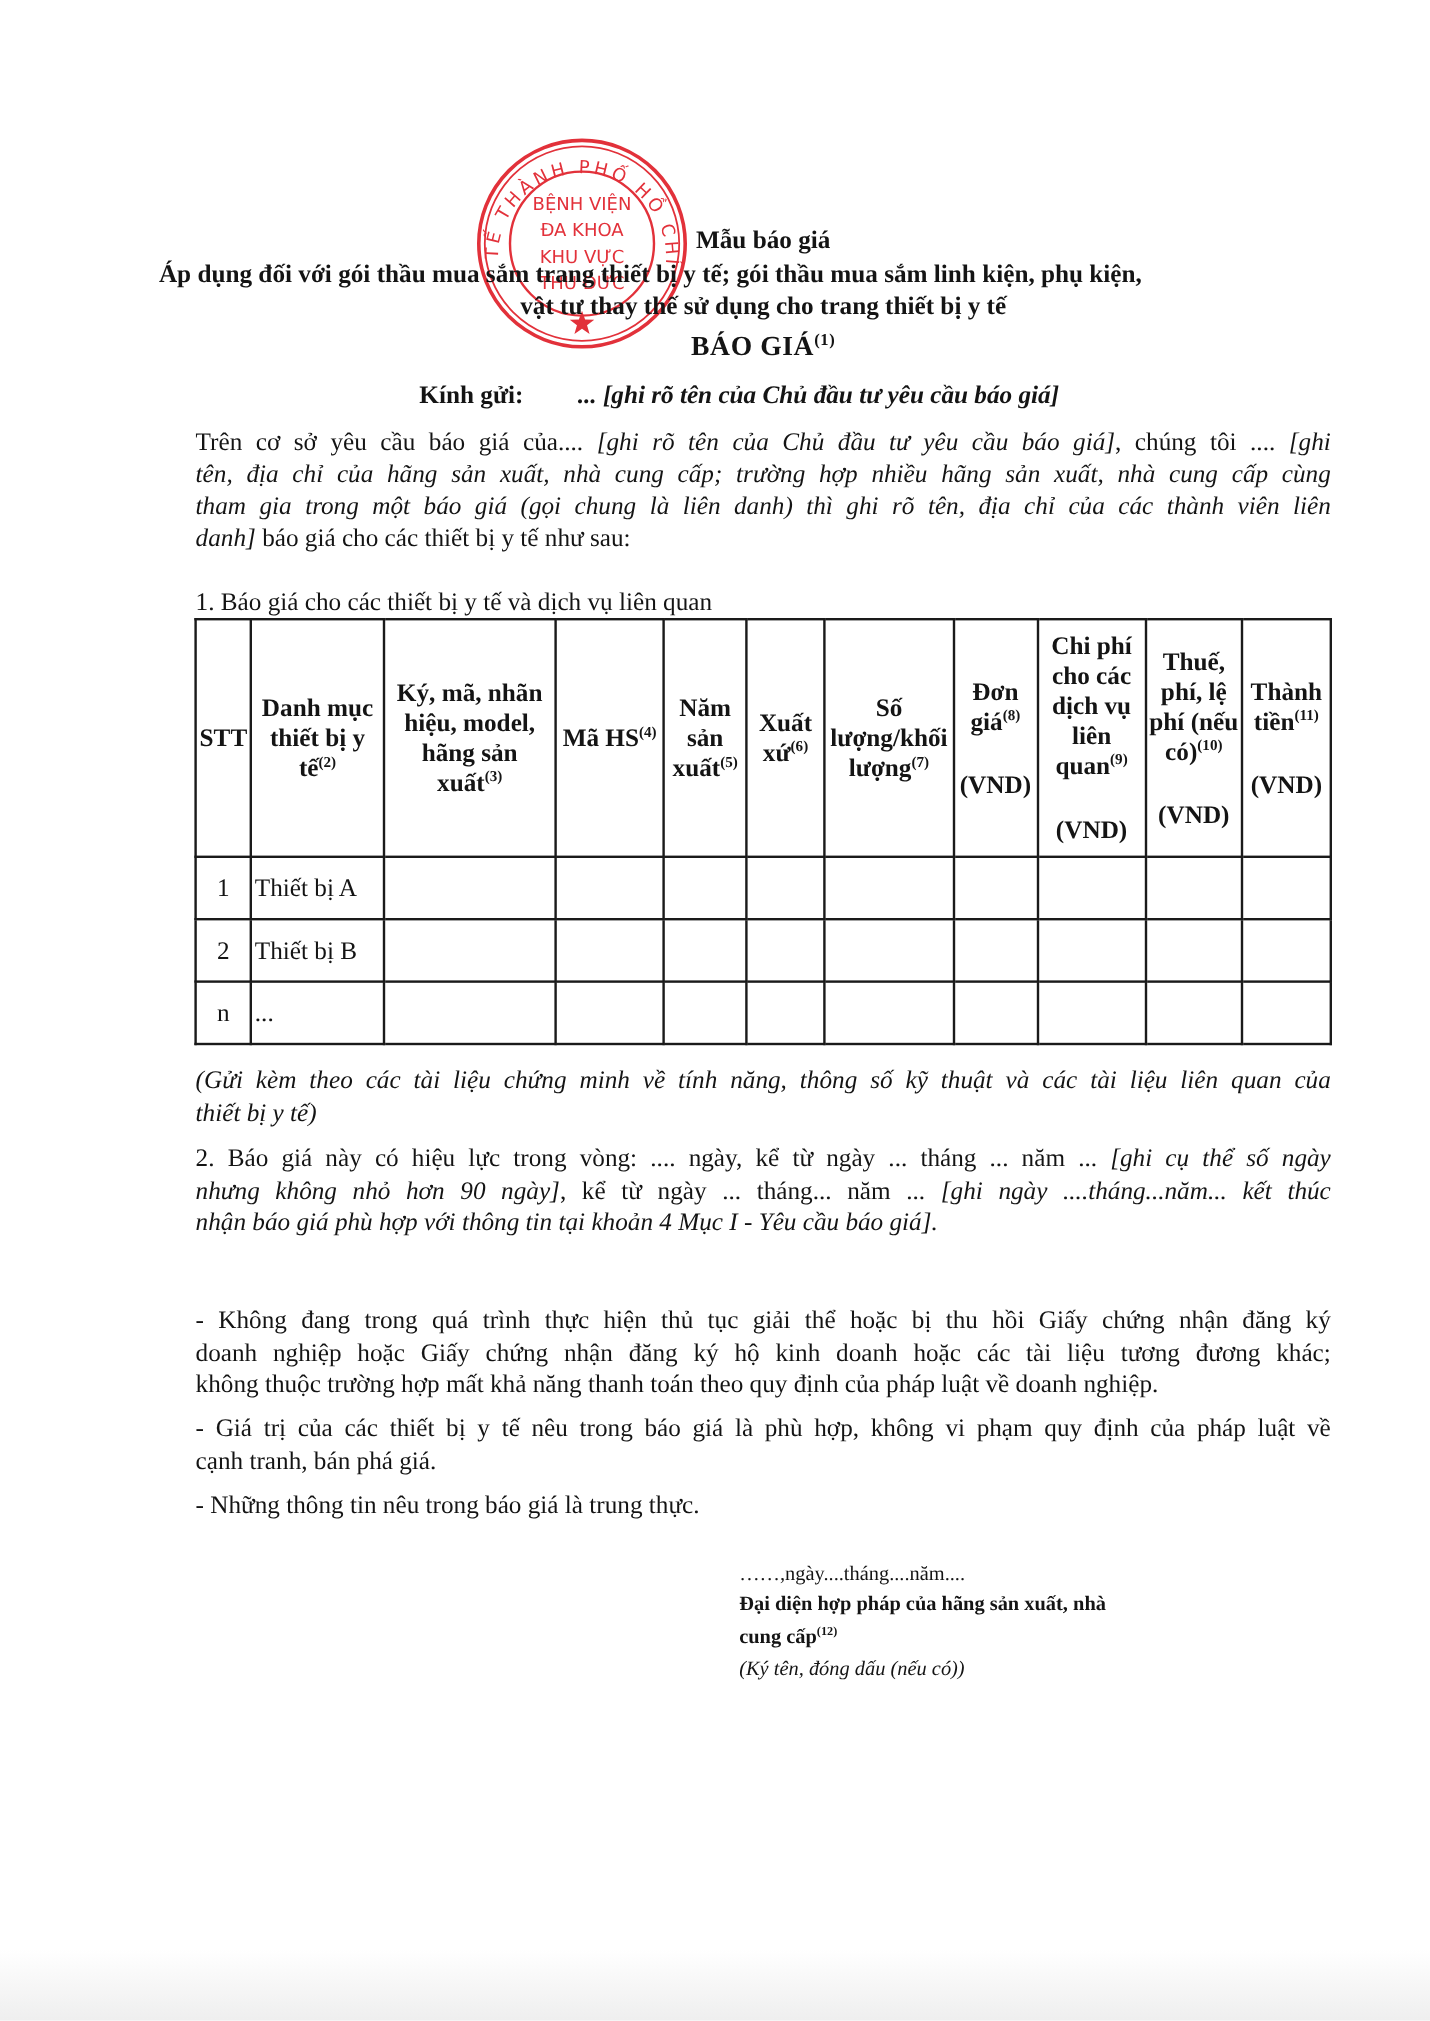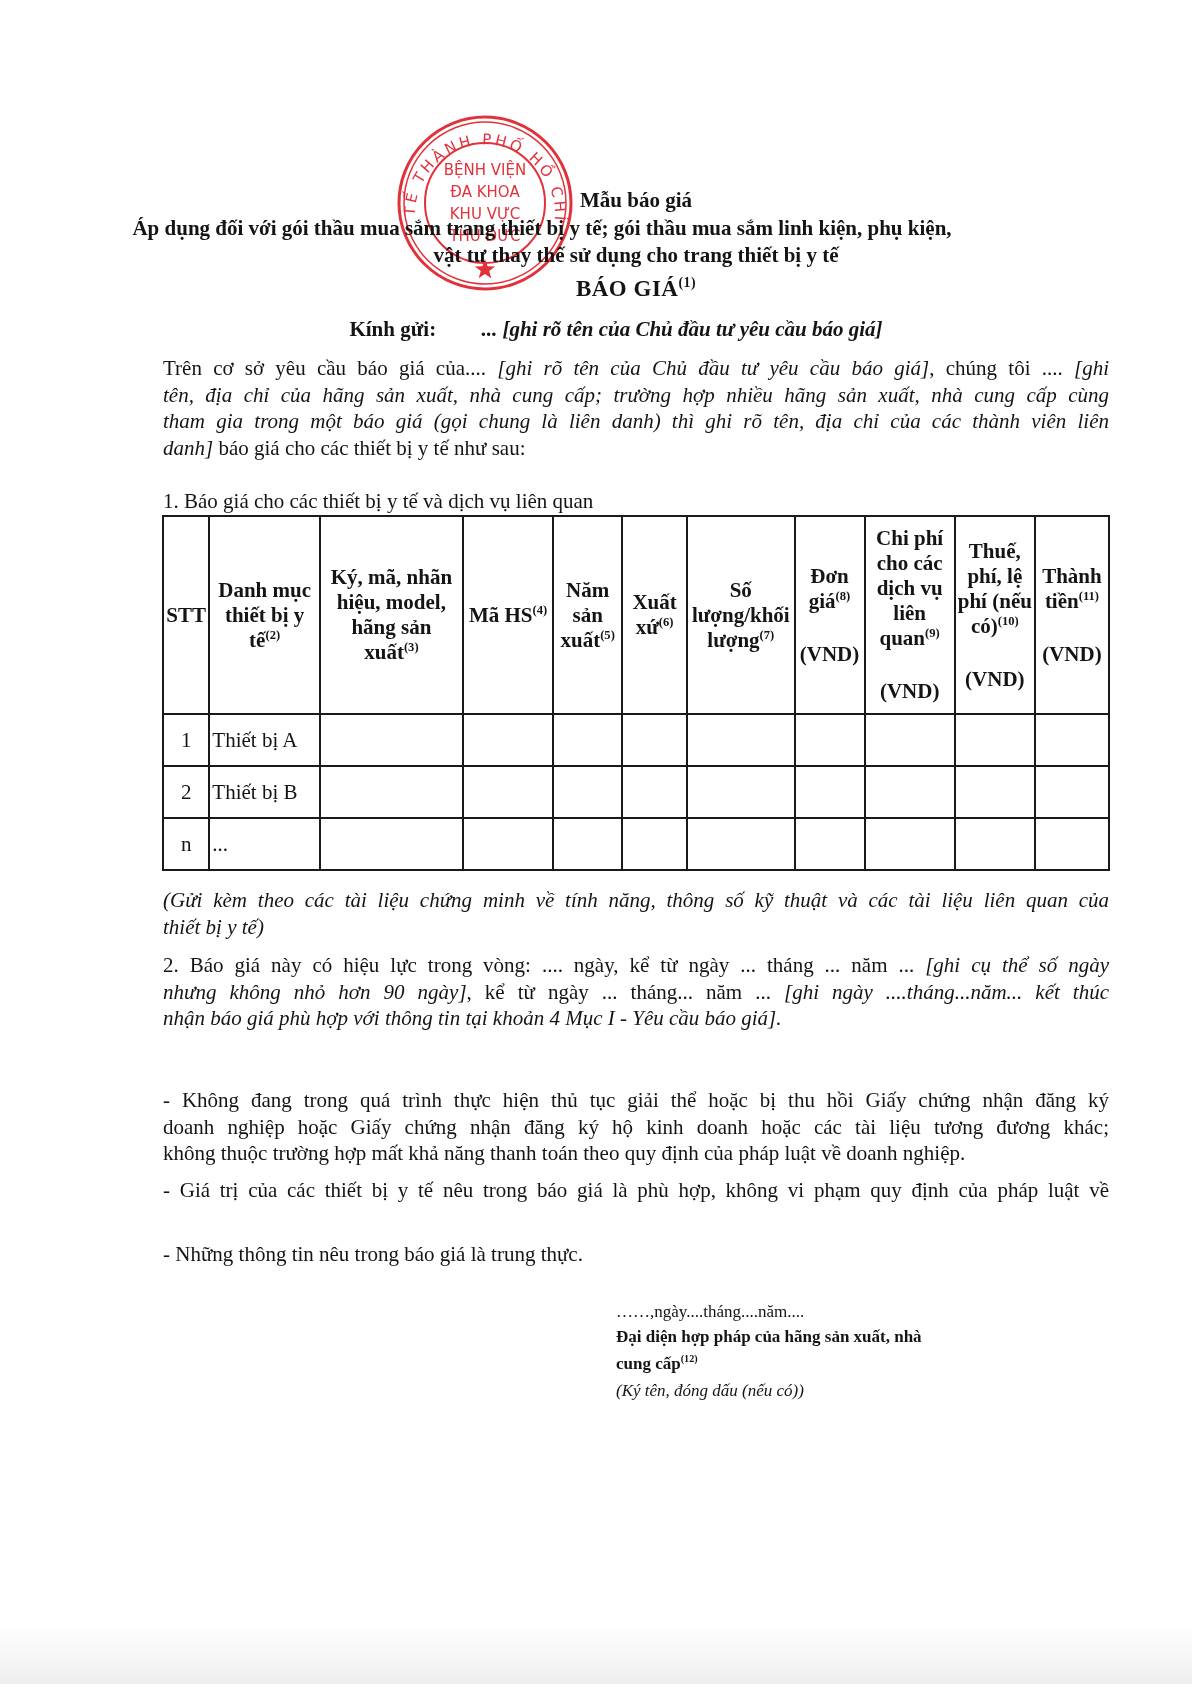--- a/index.html
+++ b/index.html
@@ -198,20 +198,21 @@
     <span class="ln last i">nhận báo giá phù hợp với thông tin tại khoản 4 Mục I - Yêu cầu báo giá].</span>
   </div>
 
   <div class="para p-c1">
     <span class="ln">- Không đang trong quá trình thực hiện thủ tục giải thể hoặc bị thu hồi Giấy chứng nhận đăng ký</span>
     <span class="ln">doanh nghiệp hoặc Giấy chứng nhận đăng ký hộ kinh doanh hoặc các tài liệu tương đương khác;</span>
     <span class="ln last">không thuộc trường hợp mất khả năng thanh toán theo quy định của pháp luật về doanh nghiệp.</span>
   </div>
   <div class="para p-c2">
     <span class="ln">- Giá trị của các thiết bị y tế nêu trong báo giá là phù hợp, không vi phạm quy định của pháp luật về</span>
+    <span class="ln last">cạnh tranh, bán phá giá.</span>
   </div>
   <div class="para p-c3">
     <span class="ln last">- Những thông tin nêu trong báo giá là trung thực.</span>
   </div>
 
   <div class="sign s-date">……,ngày....tháng....năm....</div>
   <div class="sign s-rep">Đại diện hợp pháp của hãng sản xuất, nhà</div>
   <div class="sign s-rep2"><span>cung cấp</span><sup>(12)</sup></div>
   <div class="sign s-note">(Ký tên, đóng dấu (nếu có))</div>
 

